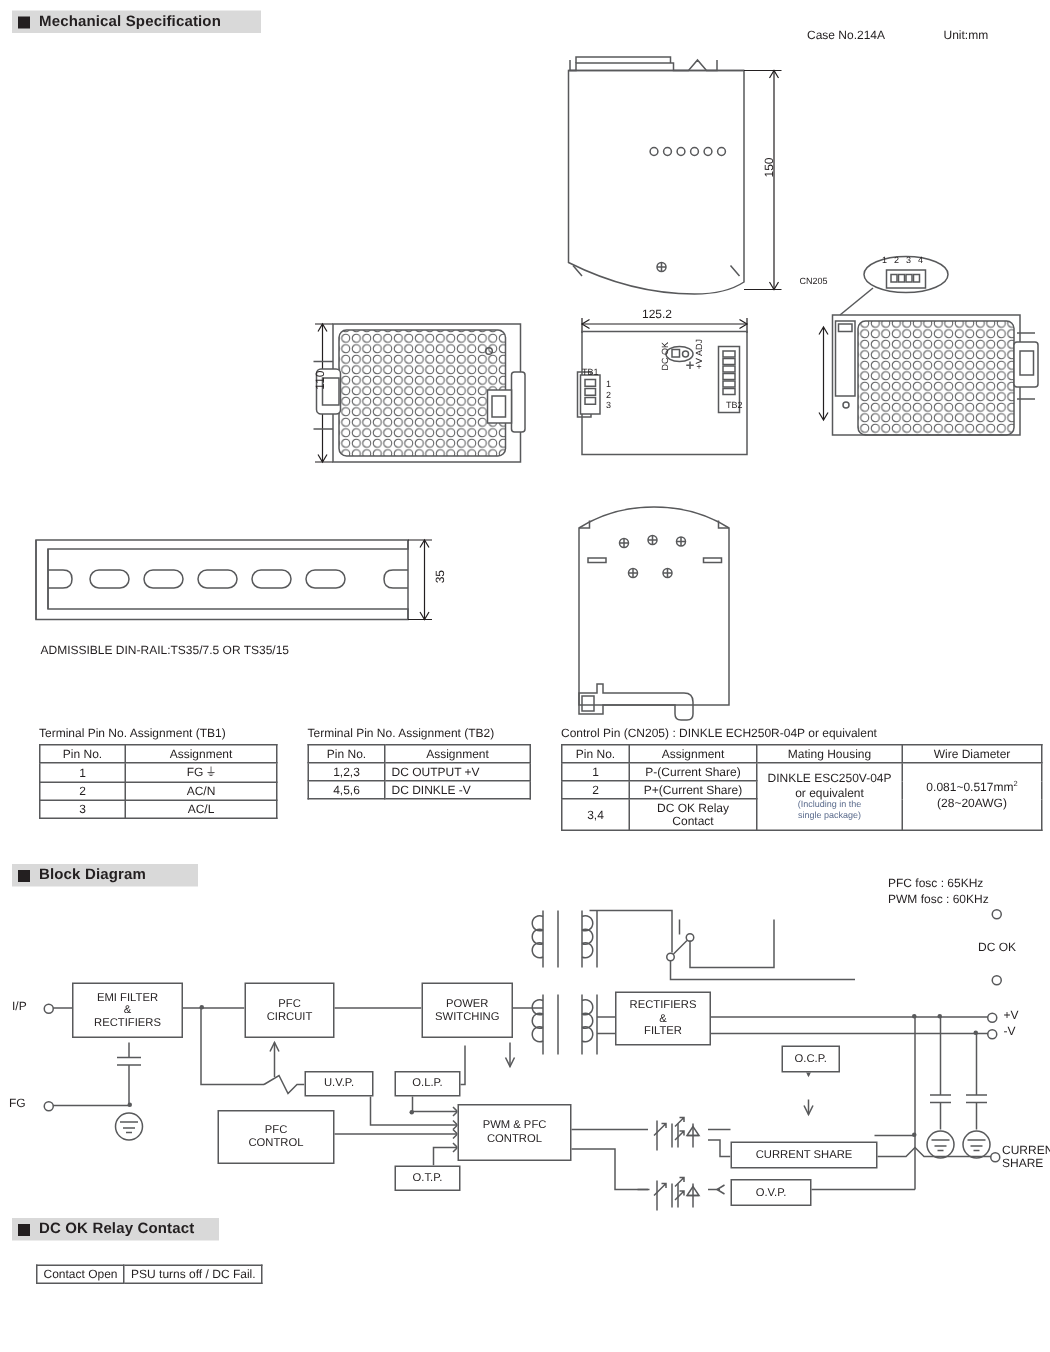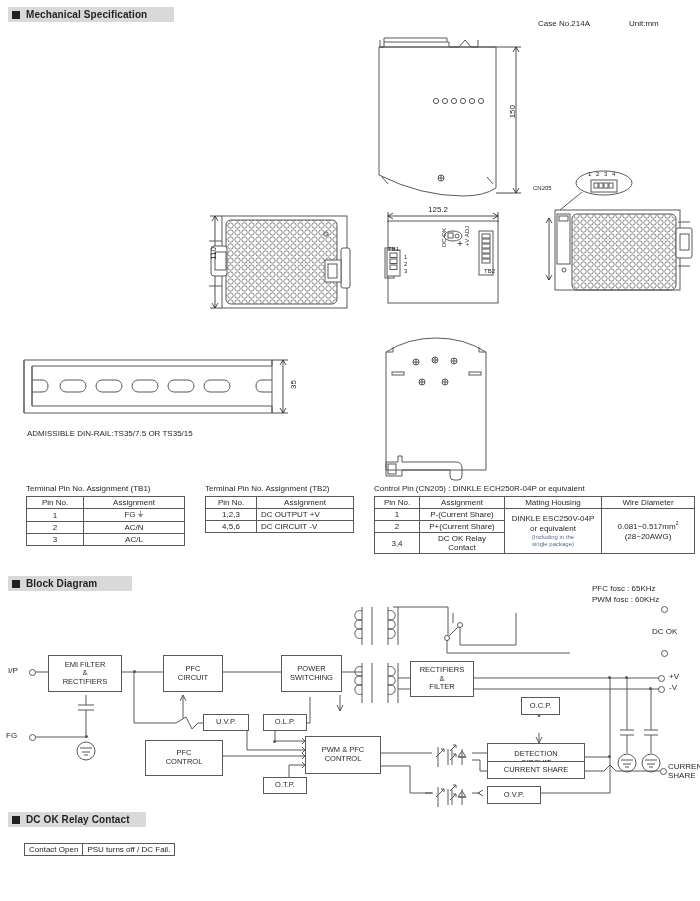--- a/index.html
+++ b/index.html
@@ -244,21 +244,21 @@
         <tr>
       <th style="width:42px;">Pin No.</th>
       <th style="width:88px;">Assignment</th>
     </tr>
     <tr>
       <td>1,2,3</td>
       <td style="text-align:left;">DC OUTPUT +V</td>
     </tr>
     <tr>
       <td>4,5,6</td>
-      <td style="text-align:left;">DC CIRCUIT -V</td>
+      <td style="text-align:left;">DC DINKLE -V</td>
     </tr>
   </tbody>
     </table>
 
   <div class="tbl-cap" style="left:374px;top:484px;">Control Pin (CN205) : DINKLE  ECH250R-04P or equivalent</div>
   <table class="pin" style="left:374px;top:496px;">
     <tbody>
         <tr>
       <th style="width:36px;">Pin No.</th>
       <th style="width:76px;">Assignment</th>
@@ -479,24 +479,20 @@
   <div class="blk" style="left:305px;top:736px;width:74px;height:36px;">
     <span>PWM &amp; PFC</span>
     <span>CONTROL</span>
   </div>
   <div class="blk" style="left:263px;top:777px;width:42px;height:15px;">
     <span>O.T.P.</span>
   </div>
   <div class="blk" style="left:521px;top:697px;width:37px;height:16px;">
     <span>O.C.P.</span>
   </div>
-  <div class="blk" style="left:487px;top:743px;width:96px;height:29px;">
-    <span>DETECTION</span>
-    <span>CIRCUIT</span>
-  </div>
   <div class="blk" style="left:487px;top:761px;width:96px;height:16px;">
     <span>CURRENT SHARE</span>
   </div>
   <div class="blk" style="left:487px;top:786px;width:52px;height:16px;">
     <span>O.V.P.</span>
   </div>
 
   <div class="term" style="left:29px;top:669px;"></div>
   <div class="t" style="left:8px;top:666px;">I/P</div>
   <div class="term" style="left:29px;top:734px;"></div>

